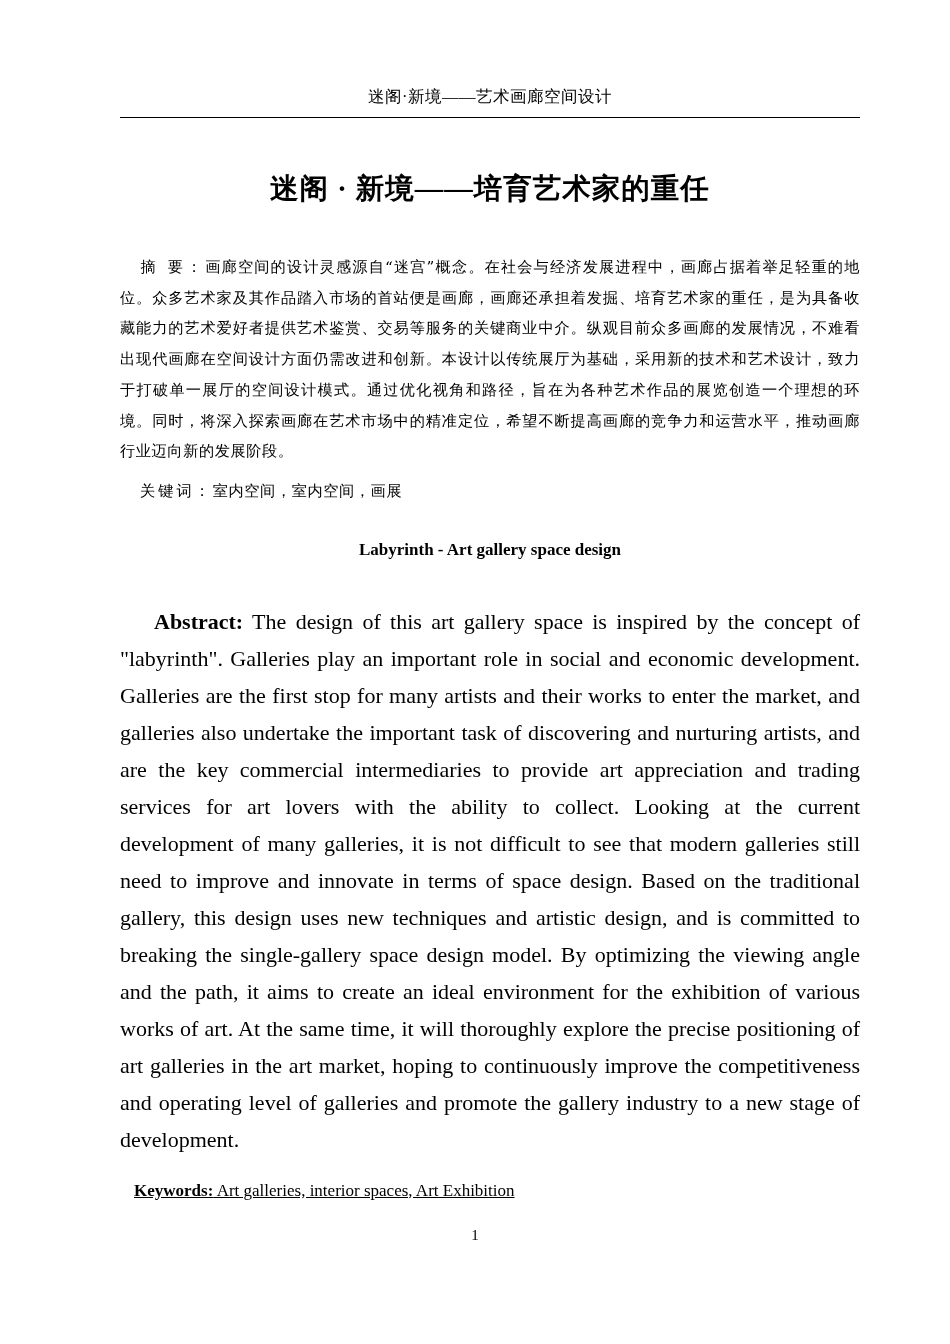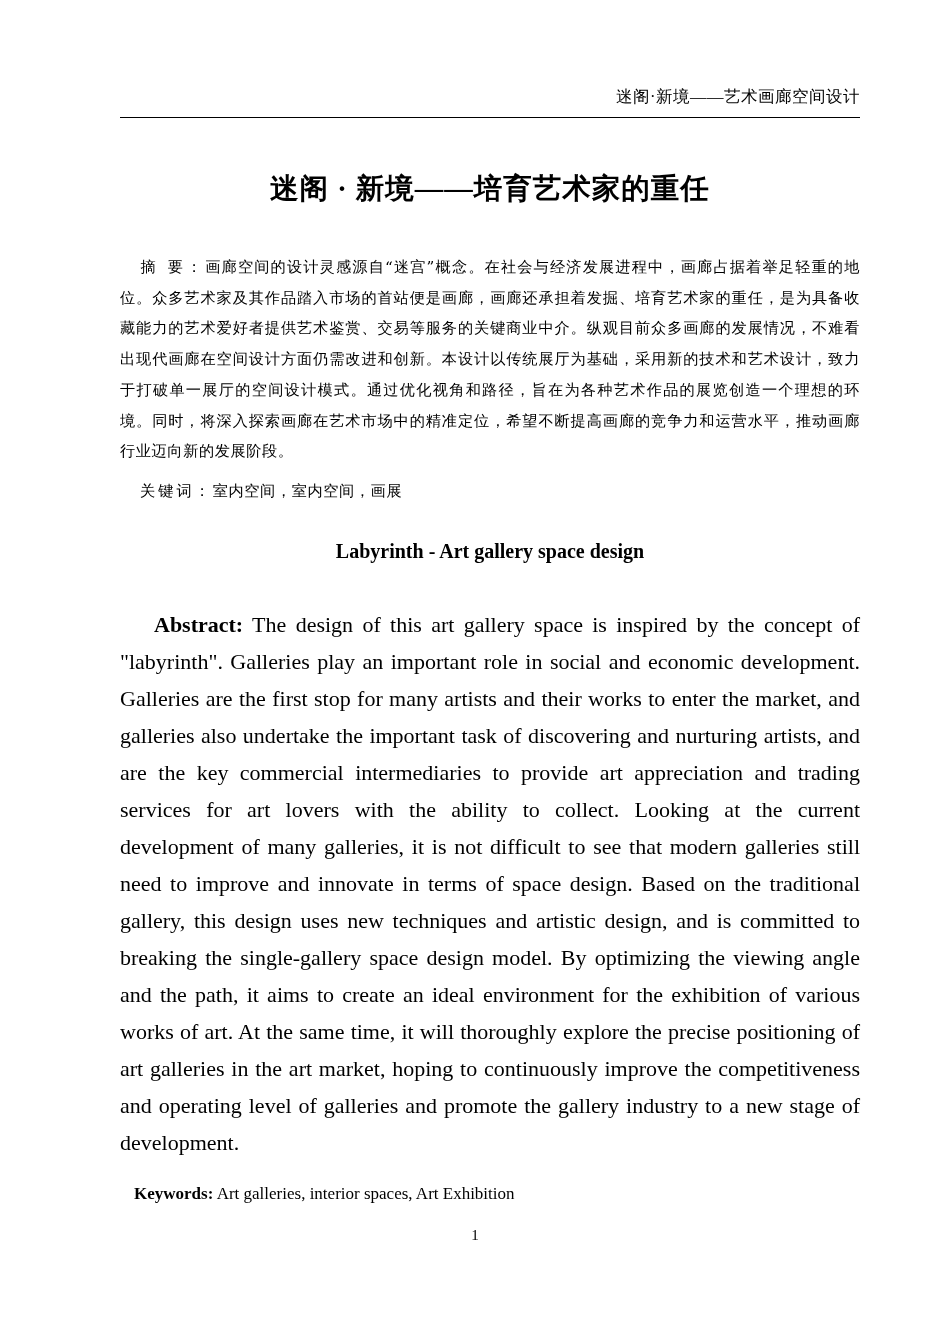--- a/index.html
+++ b/index.html
@@ -20,21 +20,21 @@
   }
   .content {
     position: absolute;
     left: 120px;
     top: 0;
     width: 740px;
   }
   
   .runhead {
     margin-top: 86px;
-    text-align: right;
+    text-align: center;
     font-family: "Liberation Serif", "DejaVu Serif", serif;
     font-size: 16.5px;
     letter-spacing: 0.5px;
     color: #000;
     padding-bottom: 9px;
   }
   .header-rule {
     border: none;
     border-top: 1.6px solid #000;
     margin: 0 0 0 0;
@@ -74,21 +74,21 @@
     margin-top: 9px;
     font-size: 15.2px;
     line-height: 2.0;
     letter-spacing: 0.6px;
     font-family: "DejaVu Serif", "Liberation Serif", serif;
   }
   
   .en-title {
     margin-top: 34px;
     text-align: center;
-    font-size: 20px;
+    font-size: 17px;
     font-weight: bold;
     font-family: "Liberation Serif", "DejaVu Serif", serif;
   }
   
   .en-block {
     margin-top: 44px;
     font-size: 22px;
     line-height: 1.68;
     text-align: justify;
     font-family: "Liberation Serif", "DejaVu Serif", serif;
@@ -99,20 +99,21 @@
   }
   .en-label {
     font-weight: bold;
   }
   .en-keywords {
     margin-top: 18px;
     font-size: 17px;
     line-height: 1.6;
     text-indent: 14px;
     font-family: "Liberation Serif", "DejaVu Serif", serif;
+    text-decoration: underline;
   }
   
   .page-number {
     position: absolute;
     left: 0;
     right: 0;
     top: 1227px;
     text-align: center;
     font-size: 15px;
     font-family: "Liberation Serif", "DejaVu Serif", serif;

